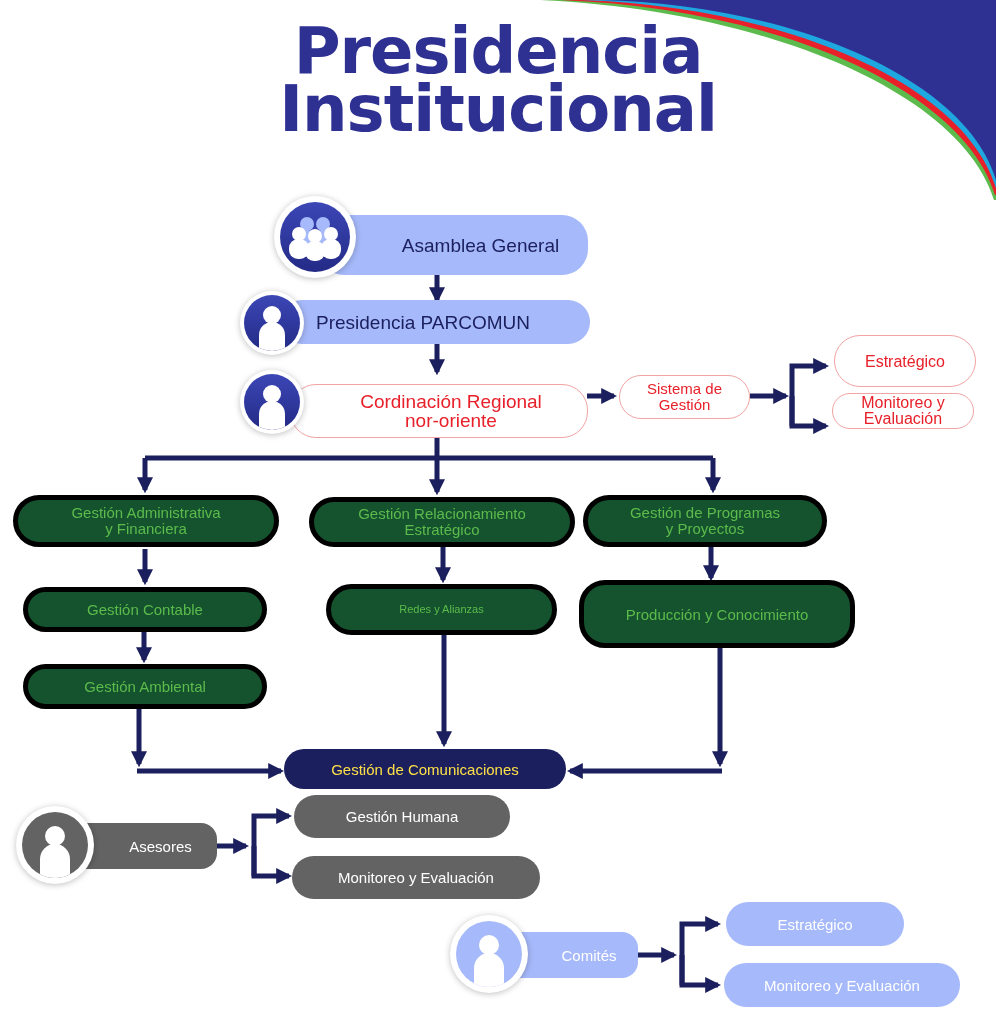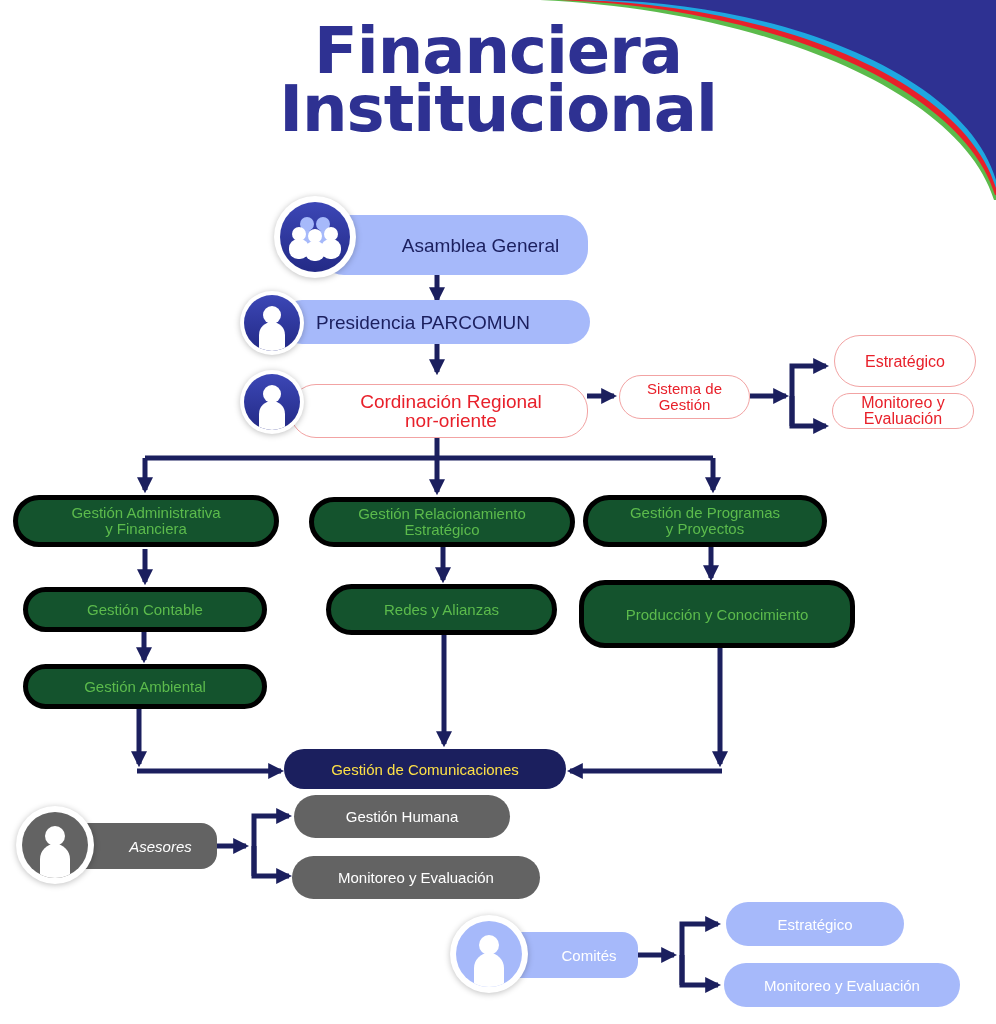--- a/index.html
+++ b/index.html
@@ -30,21 +30,21 @@
 <body>
 
 <svg id="corner" viewBox="0 0 996 260">
   <path d="M540,0 C760,10 960,90 994,200 L996,200 L996,0 Z" fill="#5cbb4c"></path>
   <path d="M560,0 C770,8 962,86 995,195 L996,195 L996,0 Z" fill="#e8202a"></path>
   <path d="M580,0 C780,6 964,82 996,188 L996,0 Z" fill="#1fa7e0"></path>
   <path d="M600,0 C790,4 966,78 996,180 L996,0 Z" fill="#2e3192"></path>
 </svg>
 
 <div id="title">
-  <div>Financiera</div>
+  <div>Presidencia</div>
   <div>Institucional</div>
 </div>
 
 <svg id="links" viewBox="0 0 996 1024">
   <defs>
     <marker id="ah" viewBox="0 0 10 10" refX="8" refY="5" markerWidth="3.2" markerHeight="3.2" orient="auto">
       <path d="M0,0 L10,5 L0,10 Z" fill="#1b1f5e"></path>
     </marker>
   </defs>
   <g stroke="#1b1f5e" stroke-width="5" fill="none">
@@ -159,35 +159,35 @@
 Estratégico</span>
 </div>
 <div class="node pill-green" style="left:583px; top:495px; width:244px; height:52px; font-size:15px; line-height:16px;">
   <span>Gestión de Programas
 y Proyectos</span>
 </div>
 
 <div class="node pill-green" style="left:23px; top:587px; width:244px; height:45px; font-size:15px;">
   <span>Gestión Contable</span>
 </div>
-<div class="node pill-green" style="left:326px; top:584px; width:231px; height:51px; font-size:15px;">
+<div class="node pill-green" style="left:326px; top:584px; width:231px; height:51px; font-size:11px;">
   <span>Redes y Alianzas</span>
 </div>
 <div class="node pill-green" style="left:579px; top:580px; width:276px; height:68px; font-size:15px;">
   <span>Producción y Conocimiento</span>
 </div>
 <div class="node pill-green" style="left:23px; top:664px; width:244px; height:45px; font-size:15px;">
   <span>Gestión Ambiental</span>
 </div>
 
 <div class="node pill-navy" style="left:284px; top:749px; width:282px; height:40px; font-size:15px;">
   <span>Gestión de Comunicaciones</span>
 </div>
 
-<div class="node pill-gray" style="left:70px; top:823px; width:147px; height:46px; padding-left:34px; border-radius:10px 16px 16px 10px; font-size:15px;font-style:italic;">
+<div class="node pill-gray" style="left:70px; top:823px; width:147px; height:46px; padding-left:34px; border-radius:10px 16px 16px 10px; font-size:15px;">
   <span>Asesores</span>
 </div>
 <div class="avatar" style="left:16px; top:806px; width:78px; height:78px;">
   <div class="inner gray" style="width:66px; height:66px;">
     <svg width="66" height="66" viewBox="0 0 66 66">
       <g fill="#fff">
           <circle cx="33" cy="24" r="10"></circle>
           <path d="M18,66 V47 a15,15 0 0 1 30,0 V66 Z"></path>
         </g>
     </svg>

